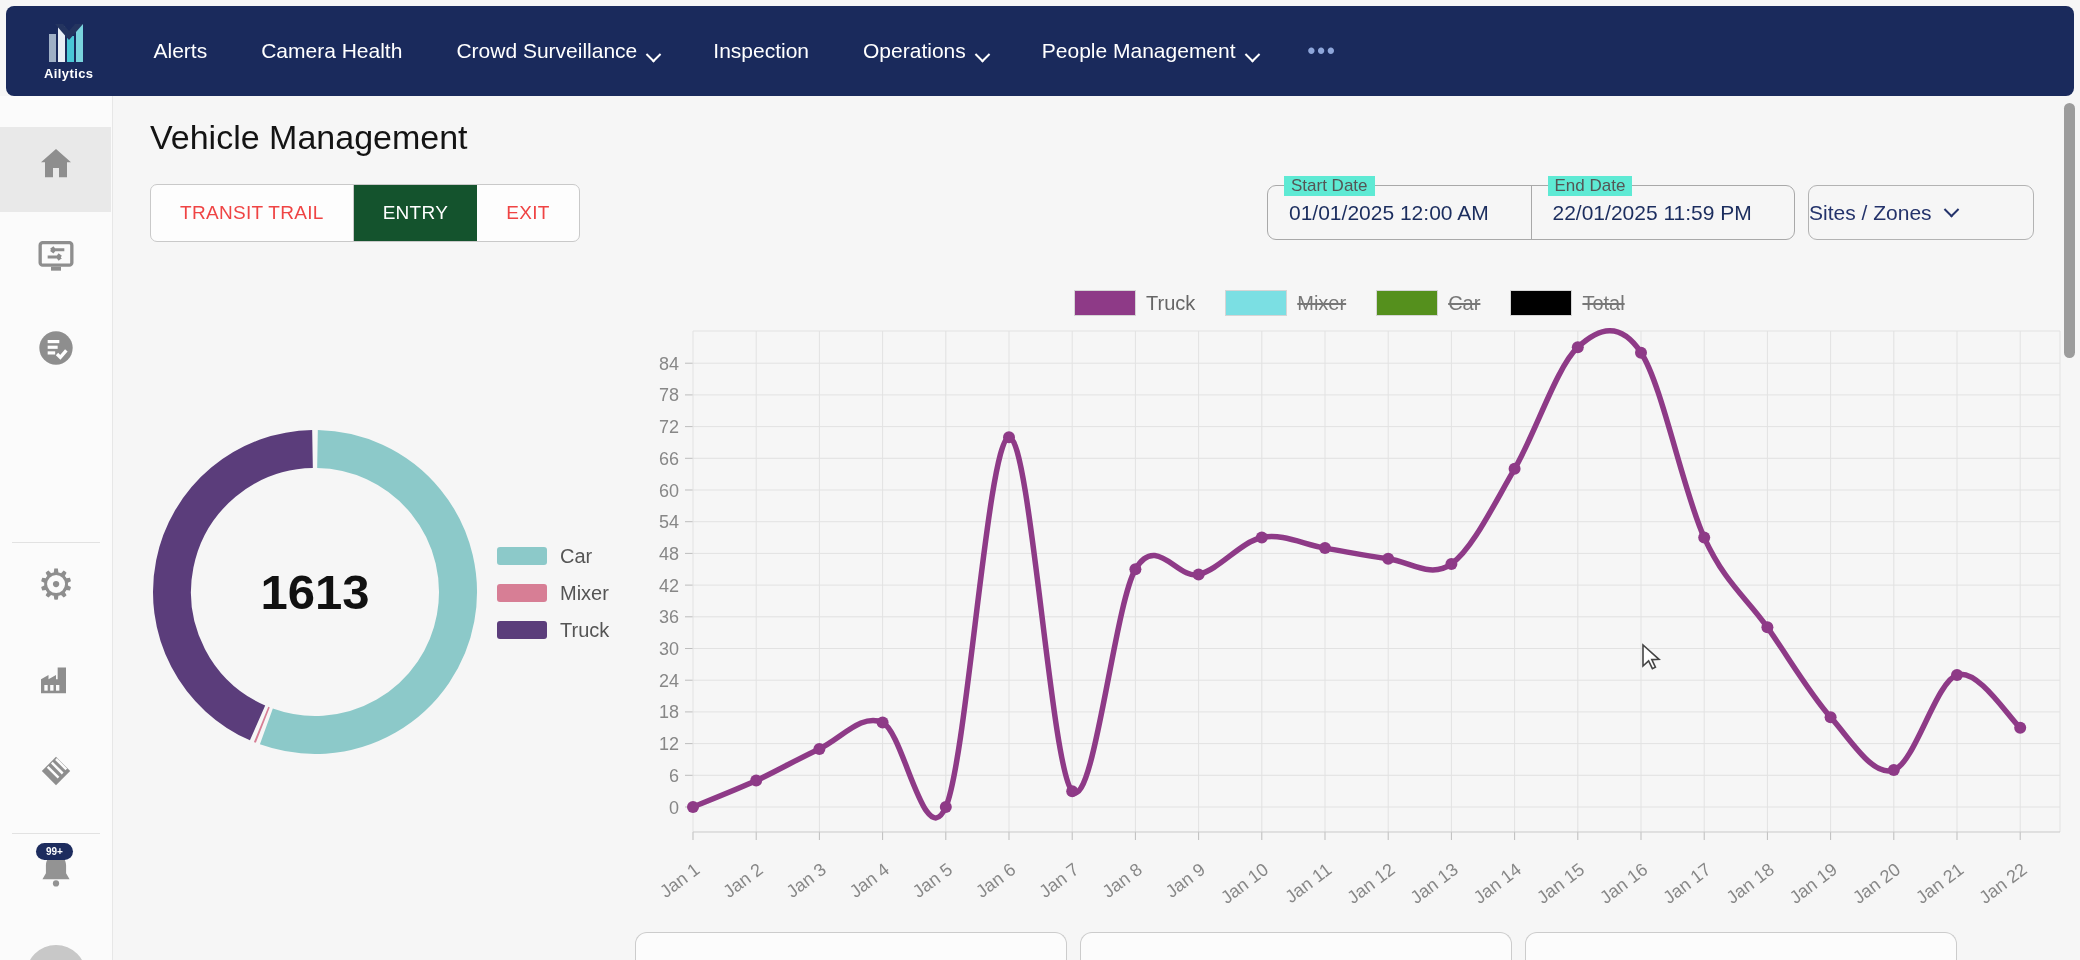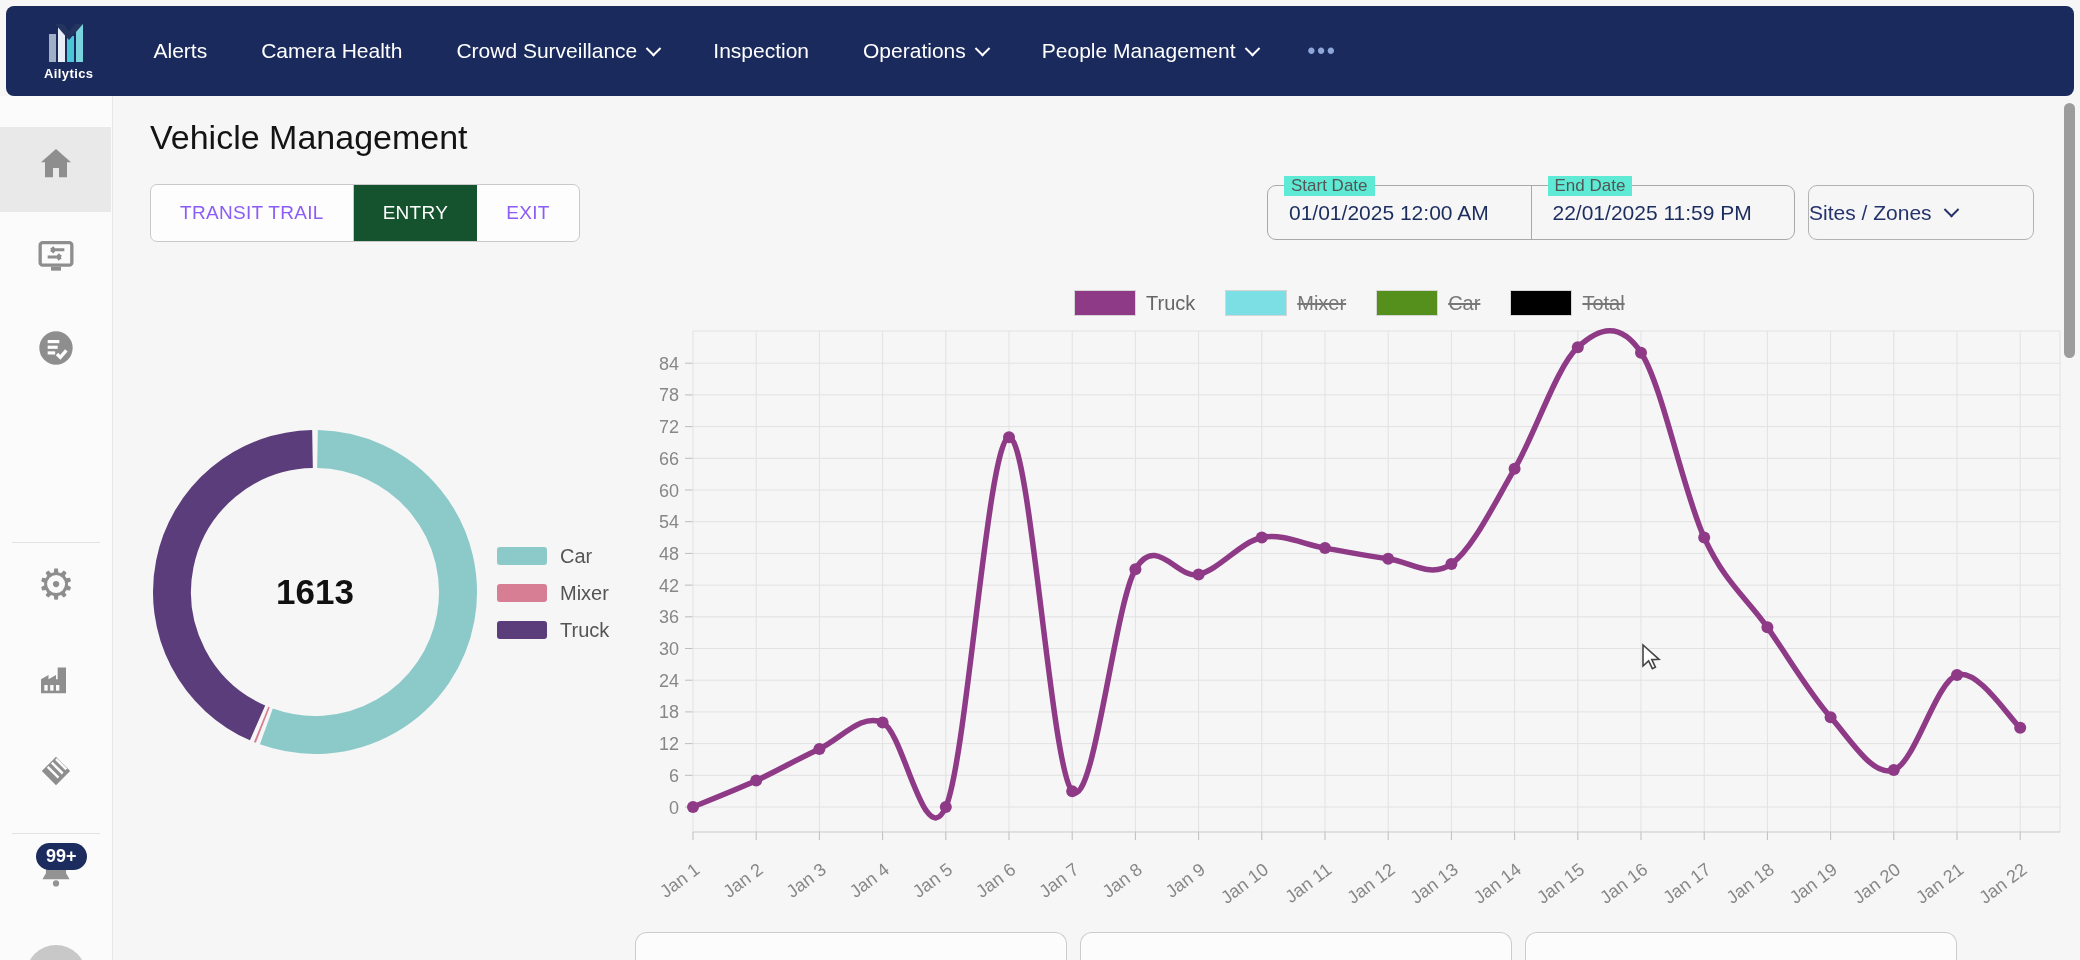--- a/index.html
+++ b/index.html
@@ -6,59 +6,59 @@
   body{width:2080px;height:960px;overflow:hidden;background:#f6f6f6;
        font-family:"Liberation Sans",sans-serif;position:relative;}
   .screen{position:absolute;inset:0;}
 
   
   .navbar{position:absolute;left:6px;right:6px;top:6px;height:90px;background:#1a2a5c;
           border-radius:8px;display:flex;align-items:center;}
   .brand{display:flex;flex-direction:column;align-items:center;margin-left:38px;cursor:pointer;}
   .brand-name{color:#fff;font-size:13px;font-weight:bold;letter-spacing:.4px;margin-top:2px;}
   .nav-items{display:flex;align-items:center;gap:54px;margin-left:60px;}
-  .nav-item{display:flex;align-items:center;gap:11px;color:#fff;font-size:21px;font-weight:500;cursor:pointer;white-space:nowrap;}
+  .nav-item{display:flex;align-items:flex-end;gap:11px;color:#fff;font-size:21px;font-weight:500;cursor:pointer;white-space:nowrap;}
   .chev{width:9px;height:9px;border-right:2.5px solid #fff;border-bottom:2.5px solid #fff;
         transform:rotate(45deg) translate(-2px,-2px);display:inline-block;}
   .chev.navy{border-color:#24336b;}
   .nav-more{margin-left:50px;color:#8ea6da;font-size:22px;font-weight:bold;letter-spacing:2px;cursor:pointer;}
 
   
   .sidebar{position:absolute;left:0;top:96px;width:112px;bottom:0;background:#fbfbfb;border-right:1px solid #e7e7e7;}
   .active-bg{position:absolute;left:0;top:31px;width:111px;height:85px;background:#e9e9e9;}
   .side-item{position:absolute;left:0;width:112px;display:flex;justify-content:center;cursor:pointer;}
   .divider{position:absolute;left:12px;width:88px;border-top:1px solid #e2e2e2;}
   .gear-glyph{font-size:42px;color:#8e8e8e;line-height:42px;}
-  .badge{position:absolute;left:36px;top:747px;background:#1d2c5e;color:#fff;font-size:18px;font-weight:bold;
+  .badge{position:absolute;left:36px;top:747px;background:#1d2c5e;color:#fff;font-size:10px;font-weight:bold;
          padding:3px 10px;border-radius:14px;z-index:3;}
   .avatar{position:absolute;left:26px;top:849px;width:60px;height:60px;border-radius:50%;background:#c8c8c8;}
 
   
   .page-title{position:absolute;left:150px;top:118px;margin:0;font-size:34px;font-weight:500;color:#141414;}
   .tab-group{position:absolute;left:150px;top:184px;height:56px;display:flex;background:#fdfdfd;
              border:1px solid #c9c9c9;border-radius:7px;overflow:hidden;}
-  .tab{display:flex;align-items:center;padding:0 29px;font-size:19px;letter-spacing:.3px;color:#8b5cf6;
+  .tab{display:flex;align-items:center;padding:0 29px;font-size:19px;letter-spacing:.3px;color:#ef4444;
        border-right:1px solid #c9c9c9;cursor:pointer;white-space:nowrap;}
   .tab:last-child{border-right:none;}
   .tab.active{background:#14532d;color:#fff;border-right:none;}
 
   .date-group{position:absolute;left:1267px;top:185px;width:526px;height:53px;
               border:1px solid #a9a9a9;border-radius:9px;display:flex;}
   .datebox{position:relative;flex:1;display:flex;align-items:center;cursor:text;}
   .datebox.start{border-right:1px solid #a9a9a9;}
   .floatlab{position:absolute;top:-10px;left:16px;background:#5eead4;padding:0 7px;font-size:17px;color:#555;}
   .dateval{margin-left:21px;font-size:21px;color:#1b2d5e;}
   .sites-btn{position:absolute;left:1808px;top:185px;width:224px;height:53px;border:1px solid #b3b3b3;
              border-radius:9px;display:flex;align-items:center;justify-content:flex-start;gap:14px;
              font-size:21px;color:#24336b;cursor:pointer;}
 
   
   #donut-svg{position:absolute;left:140px;top:410px;}
   .donut-center{position:absolute;left:315px;top:592px;transform:translate(-50%,-50%);
-                font-size:35px;font-weight:bold;color:#111;}
+                font-size:49px;font-weight:bold;color:#111;}
   .donut-legend{position:absolute;left:497px;top:545px;display:flex;flex-direction:column;gap:15px;}
   .dleg-item{display:flex;align-items:center;height:22px;cursor:pointer;}
   .dleg-swatch{width:50px;height:18px;border-radius:3px;}
   .dleg-label{margin-left:13px;font-size:20px;color:#555;}
 
   
   .line-legend{position:absolute;left:1074px;top:290px;display:flex;align-items:center;gap:30px;}
   .lleg-item{display:flex;align-items:center;cursor:pointer;}
   .lleg-swatch{width:60px;height:24px;border:1px solid #d5d5d5;}
   .lleg-label{margin-left:10px;font-size:20px;color:#666;}

